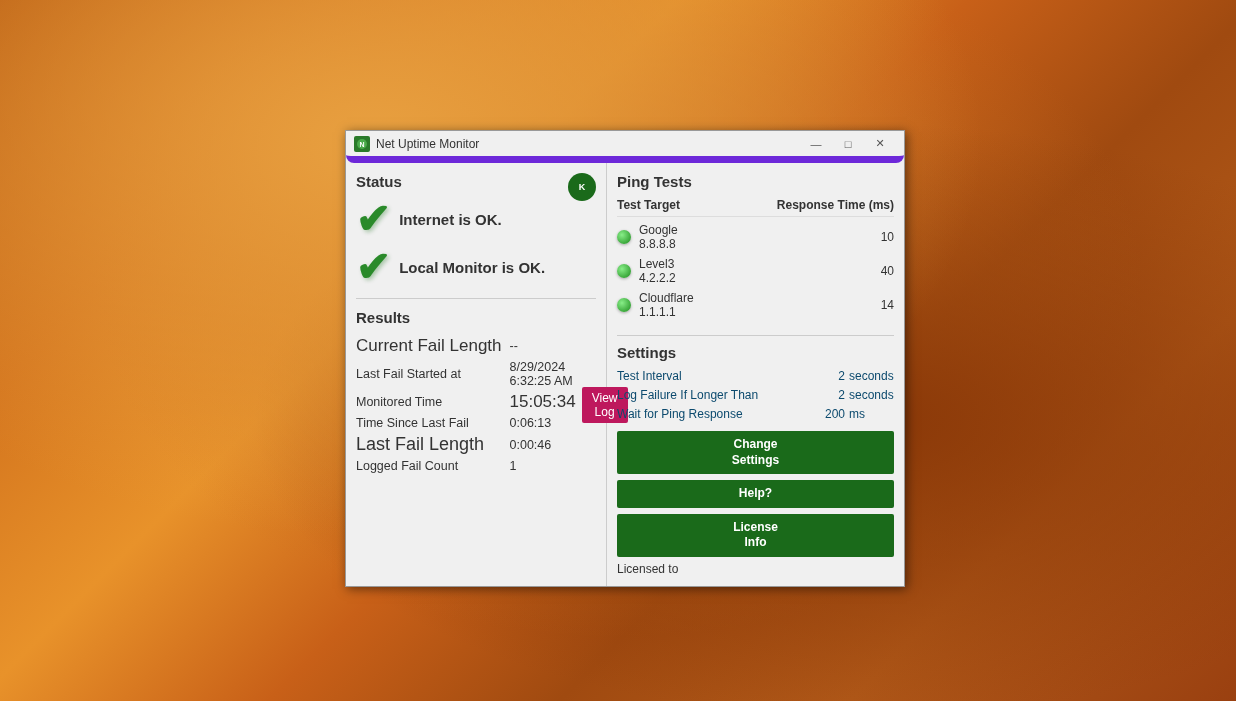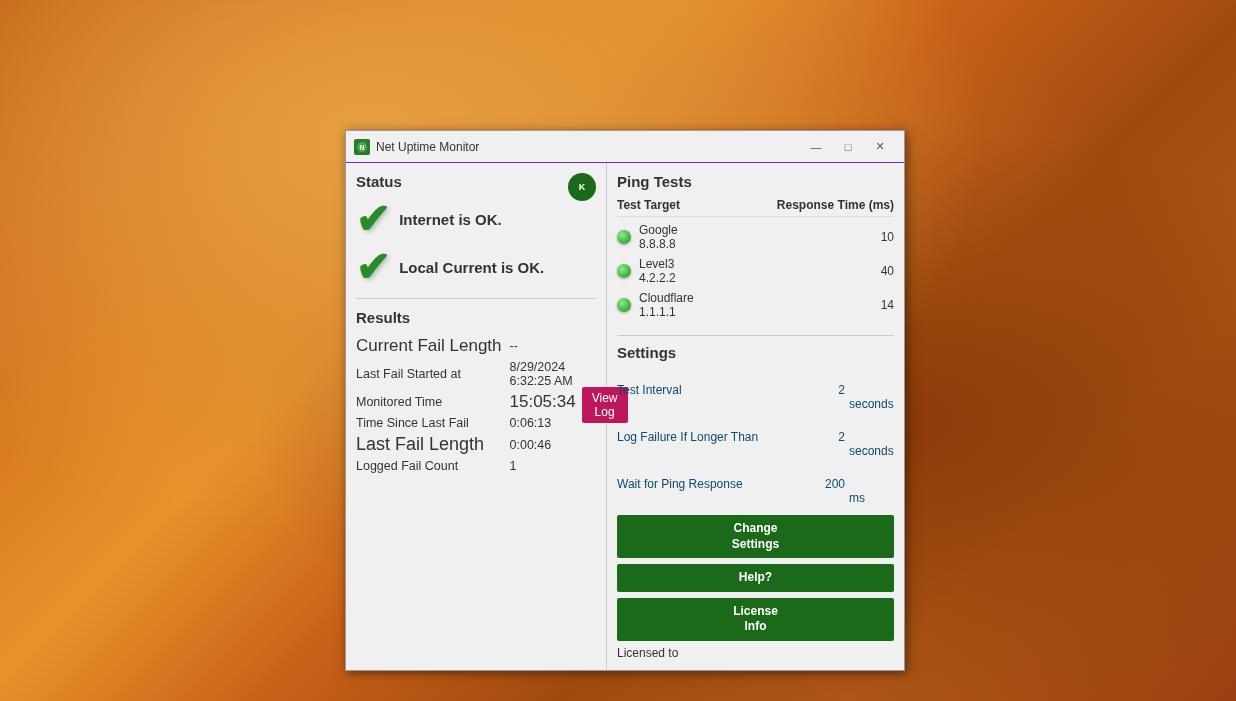--- a/index.html
+++ b/index.html
@@ -40,22 +40,23 @@
       box-shadow: 2px 2px 10px rgba(0,0,0,0.5);
       display: flex;
       flex-direction: column;
     }
 
     .titlebar {
       display: flex;
       align-items: center;
       background: #f0f0f0;
       padding: 6px 8px;
-      border-bottom: 1px solid #6d28d9;
+      border-bottom: 7px solid #6d28d9;
       height: 32px;
+      border-radius: 8px;
     }
 
     .titlebar-icon {
       width: 16px;
       height: 16px;
       margin-right: 6px;
       background: #2a7a2a;
       border-radius: 2px;
       display: flex;
       align-items: center;
@@ -239,21 +240,20 @@
     }
 
     .settings-value {
       min-width: 30px;
       text-align: right;
       margin-right: 4px;
     }
 
     .settings-unit {
       min-width: 45px;
-      margin-top: 28px;
     }
 
     .action-buttons {
       display: flex;
       gap: 6px;
       margin-top: 10px;
       margin-bottom: 5px;
       flex-direction: column;
     }
 
@@ -310,21 +310,21 @@
             <text x="8" y="11" text-anchor="middle" font-size="9" fill="white" font-weight="bold">K</text>
           </svg>
         </div>
         <div class="status-items">
           <div class="status-item">
             <div class="checkmark">✔</div>
             <div class="status-text">Internet is OK.</div>
           </div>
           <div class="status-item">
             <div class="checkmark">✔</div>
-            <div class="status-text">Local Current is OK.</div>
+            <div class="status-text">Local Monitor is OK.</div>
           </div>
         </div>
       </div>
 
       <div class="results-section">
         <div class="section-title">Results</div>
         <table style="border-collapse:collapse;width:100%;">
           <tbody>
               <tr>
             <td style="padding:2px 0;font-size:17px;color:#333;white-space:nowrap;">Current Fail Length</td>

